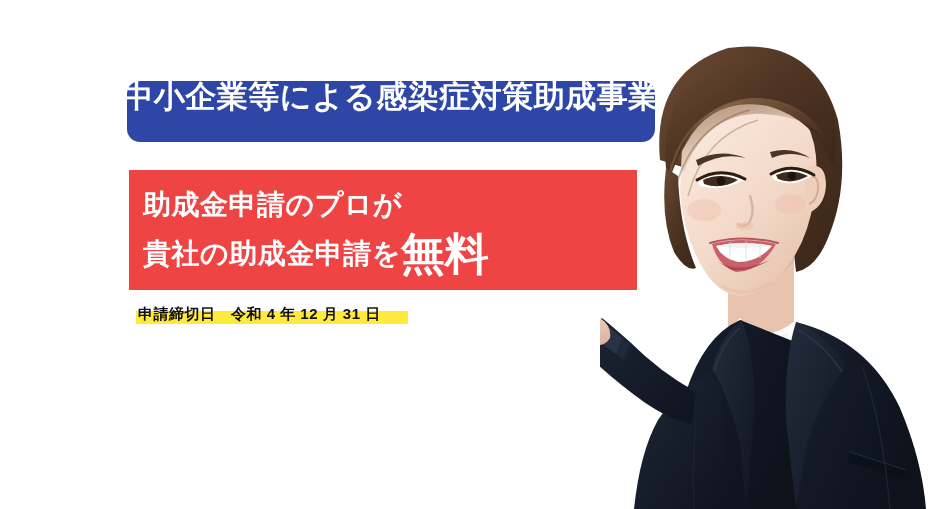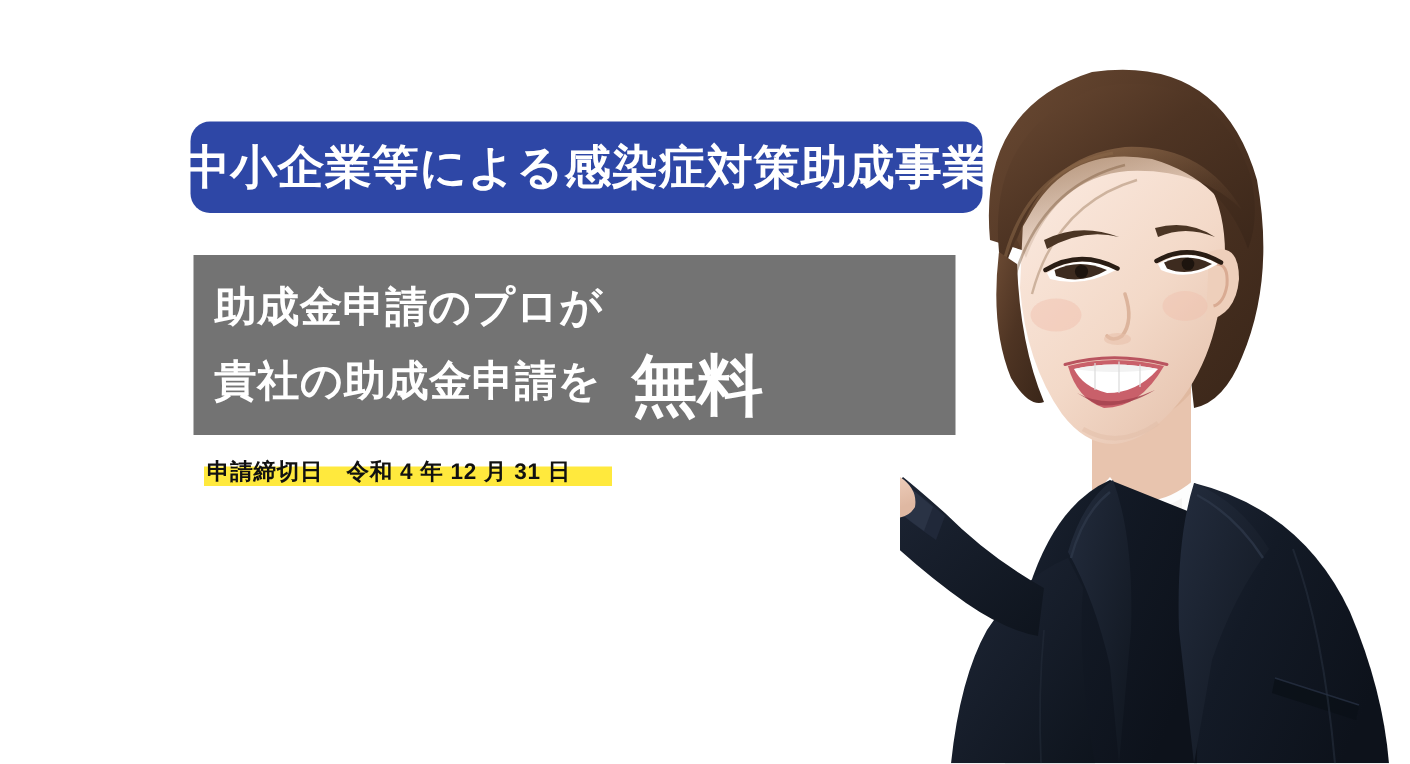--- a/index.html
+++ b/index.html
@@ -22,63 +22,61 @@
   
   .headline-banner {
     position: absolute;
     left: 127px;
     top: 81px;
     width: 528px;
     height: 61px;
     background: #2e47a6;
     border-radius: 13px;
     display: flex;
-    align-items: center;
     justify-content: center;
     box-sizing: border-box;
-    padding: 10px 16px;
+    padding: 0 16px;
   }
   .headline-text {
     color: #ffffff;
     font-size: 31px;
     font-weight: bold;
     letter-spacing: 0.5px;
     line-height: 1;
     white-space: nowrap;
   }
 
   
   .message-banner {
     position: absolute;
     left: 129px;
     top: 170px;
     width: 508px;
     height: 120px;
-    background: #737373;
+    background: #ef4444;
     box-sizing: border-box;
     padding: 12px 0 0 14px;
   }
   .message-line-1 {
     color: #ffffff;
     font-size: 28px;
     font-weight: bold;
     line-height: 46px;
     white-space: nowrap;
     letter-spacing: 0.5px;
   }
   .message-line-2 {
     color: #ffffff;
     font-size: 28px;
     font-weight: bold;
     line-height: 52px;
     white-space: nowrap;
     letter-spacing: 0.5px;
     display: flex;
-    align-items: flex-end;
-    gap: 20px;
+    align-items: center;
   }
   .emphasis-free {
     font-size: 44px;
     font-weight: bold;
     line-height: 1;
     letter-spacing: 0px;
   }
 
   
   .deadline-row {

